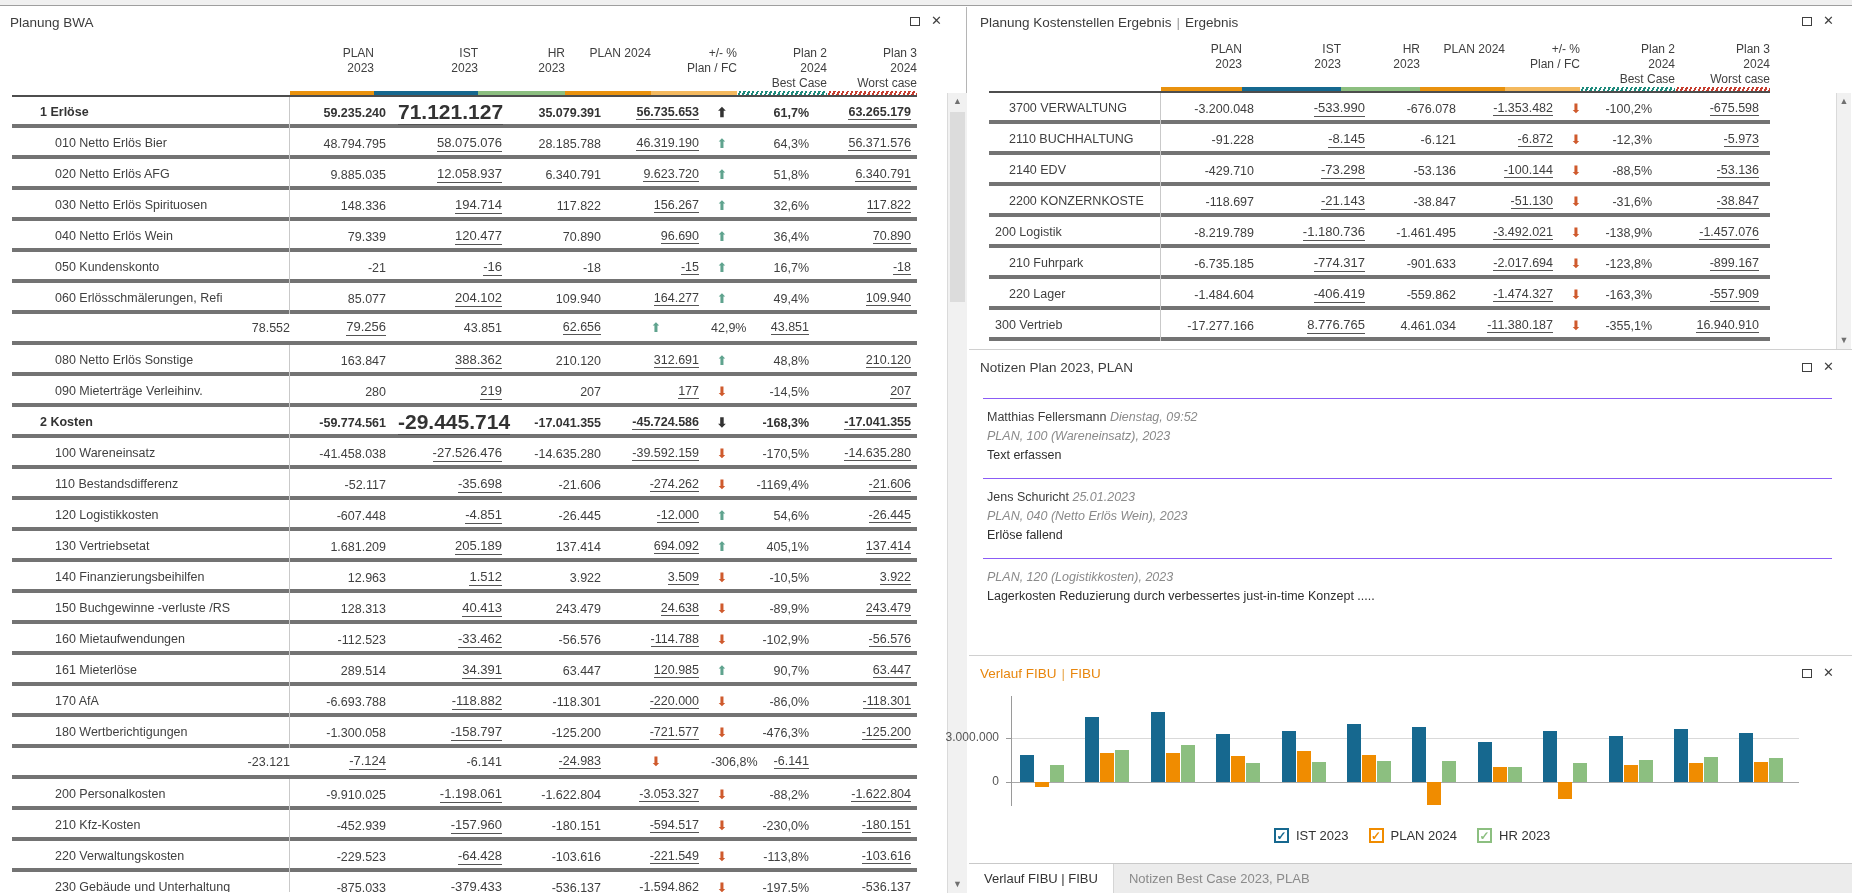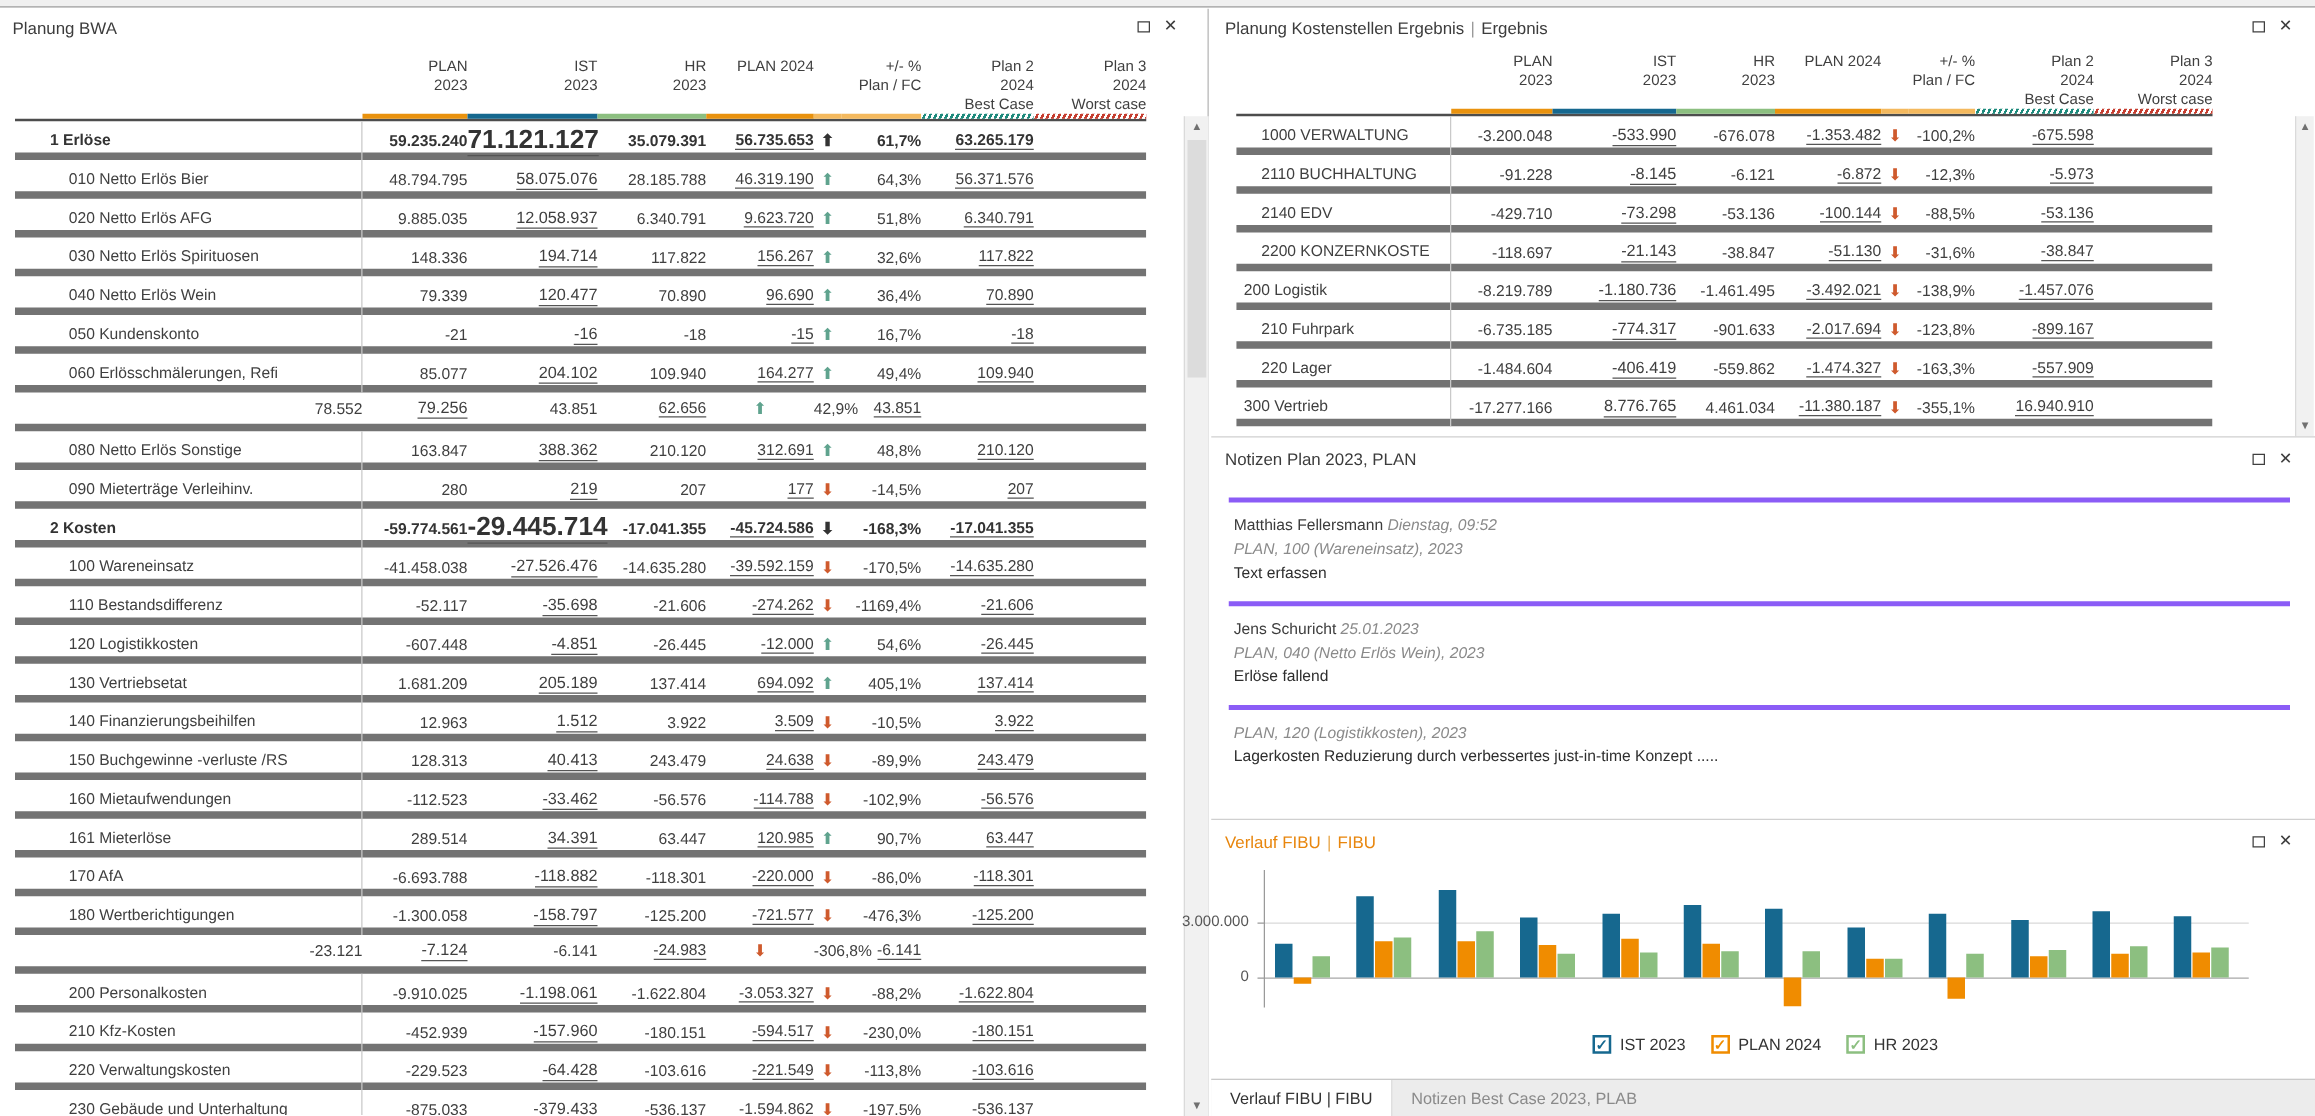--- a/index.html
+++ b/index.html
@@ -26,21 +26,21 @@
   .rt .t-head, .rt .t-strip, .rt .trow { grid-template-columns:172px 81px 99px 79px 85px 22px 53px 95px 95px; }
   .t-head { height:56px; align-items:end; }
   .hd { text-align:right; font-size:12px; color:#3f3f3f; white-space:pre-line; line-height:15px; }
   .hd.l2 { padding-bottom:15px; }
   .hd.l1 { padding-bottom:30px; }
   .t-strip { height:6px; border-bottom:2px solid #4d4d4d; }
   .s-or { background:#e9920e; } .s-bl { background:#16688f; } .s-gr { background:#8cbf80; } .s-lo { background:#f4b95e; }
   .s-ht { background:repeating-linear-gradient(115deg,#ffffff 0 2px,#1d8a7c 2px 4px); }
   .s-hr { background:repeating-linear-gradient(115deg,#ffffff 0 2px,#c63d2f 2px 4px); }
   .t-body { overflow:hidden; }
-  .trow { height:31px; align-items:center; border-bottom:6px solid #737373; }
+  .trow { height:31px; align-items:center; border-bottom:4px solid #737373;gap:12px; }
   .cell { font-size:12.5px; color:#3f3f3f; text-align:right; white-space:nowrap; }
   .cell.label { text-align:left; border-right:1px solid #c9c9c9; height:31px; line-height:31px; overflow:hidden; }
   .cell.ist { font-size:13px; }
   .uv { display:inline-block; border-bottom:1px solid #555; line-height:1.15; }
   .trow.grp .cell { font-weight:700; color:#333; }
   .trow.grp .cell.ist { font-size:21px; }
   .arr { text-align:center; font-size:13px; }
   .arr.up { color:#5fa38e; } .arr.dn { color:#cf5a2d; }
 
   
@@ -53,21 +53,21 @@
 
   
   .panel-table { position:absolute; left:0; top:0; width:883px; height:342px; }
   .panel-notes { position:absolute; left:0; top:342px; width:883px; height:306px; border-top:1px solid #d0d0d0; }
   .panel-chart { position:absolute; left:0; top:648px; width:883px; height:208px; border-top:1px solid #d0d0d0; }
   .panel-notes .ptitle, .panel-chart .ptitle { top:10px; }
   .panel-notes .wctl, .panel-chart .wctl, .panel-table .wctl { right:18px; }
   .panel-notes .wctl { top:12px; } .panel-chart .wctl { top:12px; }
 
   .notes-list { position:absolute; left:14px; right:20px; top:48px; }
-  .note { border-top:4px solid #8b5cf6; padding:9px 0 13px 4px; }
+  .note { border-top:1px solid #8b5cf6; padding:9px 0 13px 4px; }
   .note .nline { font-size:12.5px; line-height:19px; white-space:nowrap; overflow:hidden; }
   .note .nauthor { color:#3c3c3c; }
   .note .ndate, .note .nctx { font-style:italic; color:#8a8a8a; }
   .note .ntext { color:#2e2e2e; }
 
   .chart-title { position:absolute; left:11px; top:10px; font-size:13.5px; color:#e8860d; white-space:nowrap; }
   .plot { position:absolute; left:43px; top:32px; width:787px; height:130px; }
   .yaxis { position:absolute; left:-1px; top:8px; bottom:12px; width:1px; background:#9a9a9a; }
   .gline { position:absolute; left:0; width:100%; height:1px; background:#d9d9d9; }
   .gline.zero { background:#a8a8a8; }
@@ -461,21 +461,21 @@
             <div class="s-bl"></div>
             <div class="s-gr"></div>
             <div class="s-or"></div>
             <div class="s-lo"></div>
             <div class="s-lo"></div>
             <div class="s-ht"></div>
             <div class="s-hr"></div>
         </div>
         <div class="t-body" style="height:252px;">
             <div class="trow">
-              <div class="cell label" style="padding-left: 20px;">1000 VERWALTUNG</div>
+              <div class="cell label" style="padding-left: 20px;">3700 VERWALTUNG</div>
               <div class="cell num">-3.200.048</div>
               <div class="cell num ist"><span class="uv">-533.990</span></div>
               <div class="cell num">-676.078</div>
               <div class="cell num"><span class="uv">-1.353.482</span></div>
               <div class="cell arr dn">⬇</div>
               <div class="cell num">-100,2%</div>
               <div class="cell num"><span class="uv">-675.598</span></div>
               <div class="cell num"></div>
             </div>
             <div class="trow">

